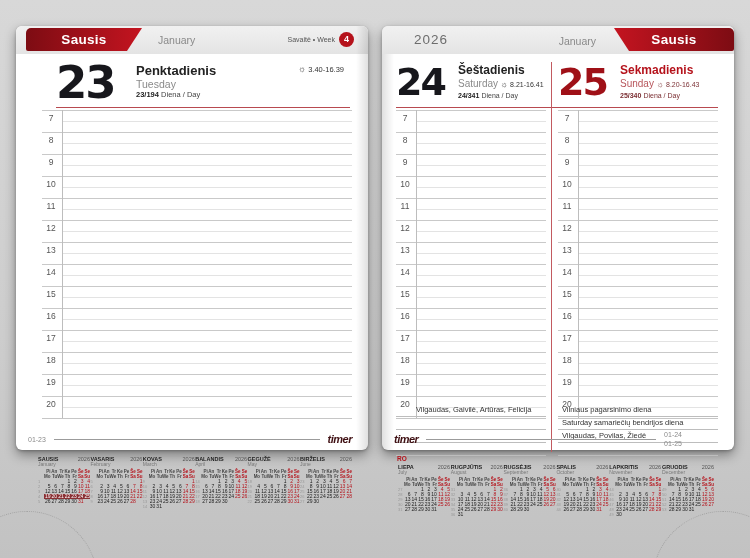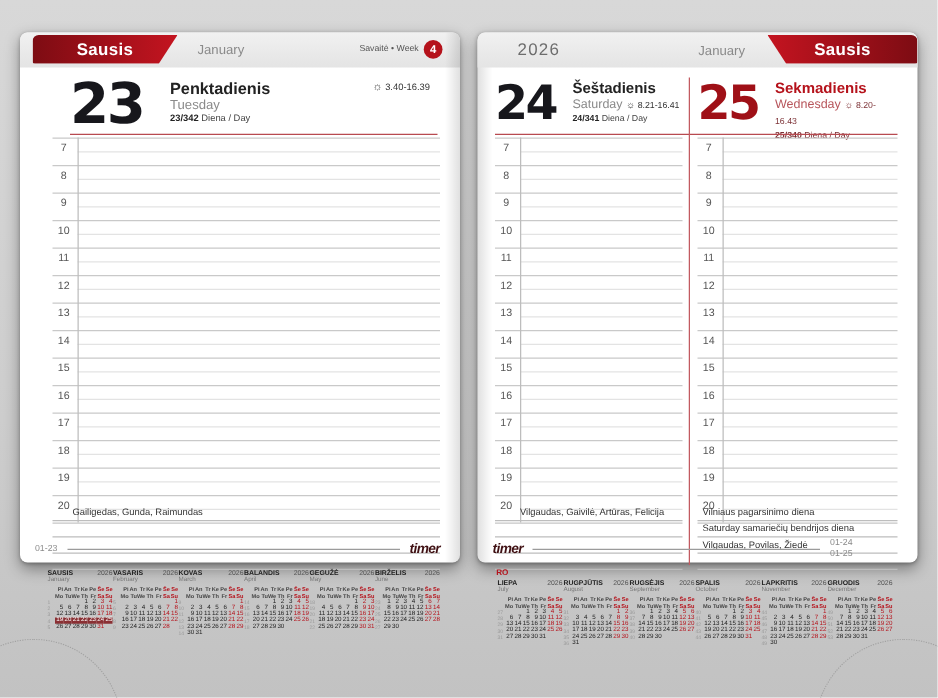--- a/index.html
+++ b/index.html
@@ -89,21 +89,21 @@
       <div class="weekwrap">
         <span class="weeklabel">Savaitė • Week</span>
         <span class="weekbadge">4</span>
       </div>
     </div>
     <div class="dayhead" style="left:40px;right:24px;top:36px;height:44px;">
       <div class="dh-num">23</div>
       <div class="dh-text" style="left:80px;top:1px;">
         <div class="dh-lt">Penktadienis</div>
         <div class="dh-en">Tuesday</div>
-        <div class="dh-ratio"><b>23/342</b> <span>Diena / Day</span></div>
+        <div class="dh-ratio"><b>23/194</b> <span>Diena / Day</span></div>
       </div>
       <div class="dh-sun"><span class="sun-icon">☼</span> <span>3.40-16.39</span></div>
     </div>
     <div class="redline" style="left:40px;right:18px;top:81px;"></div>
     <div class="hgrid" id="hgrid-left" style="left:26px;right:16px;top:84px;">
         <div class="hrow">
           <span class="hnum">7</span>
           <div class="half"></div>
         </div>
         <div class="hrow">
@@ -151,26 +151,20 @@
           <div class="half"></div>
         </div>
         <div class="hrow">
           <span class="hnum">19</span>
           <div class="half"></div>
         </div>
         <div class="hrow">
           <span class="hnum">20</span>
           <div class="half"></div>
         </div>
-      </div>
-    <div class="names" id="names-left" style="left:26px;right:16px;top:378px;">
-        <div class="nrow" style="padding-left: 16px;">Gailigedas, Gunda, Raimundas</div>
-        <div class="nrow" style="padding-left: 16px;"></div>
-        <div class="nrow" style="padding-left: 16px;"></div>
-        <div class="nrow" style="padding-left: 16px;"></div>
       </div>
     <div class="mcstrip" id="mc-left" style="left:22px;right:16px;top:430px;">
         <div class="mc">
           <div class="mc-h">
             <span class="lt">SAUSIS</span>
             <span class="yr">2026</span>
           </div>
           <div class="mc-en">January</div>
           <div class="mc-row">
             <span class="mc-wk"></span>
@@ -660,21 +654,21 @@
         <div class="dh-lt" style="font-size:12px;">Šeštadienis</div>
         <div class="dh-en" style="font-size:10px;"><span>Saturday</span> <span style="font-size:7px;color:#333;"><span class="sun-icon" style="font-size:8px;">☼</span> <span>8.21-16.41</span></span></div>
         <div class="dh-ratio" style="font-size:7px;"><b>24/341</b> <span>Diena / Day</span></div>
       </div>
     </div>
 
     <div class="dayhead" style="left:176px;width:160px;top:36px;height:44px;">
       <div class="dh-num red" style="font-size:38px;top:-2px;">25</div>
       <div class="dh-text" style="left:62px;top:1px;">
         <div class="dh-lt red" style="font-size:12px;">Sekmadienis</div>
-        <div class="dh-en red" style="font-size:10px;"><span>Wednesday</span> <span style="font-size:7px;color:#7d3337;"><span class="sun-icon" style="font-size:8px;color:#7d3337;">☼</span> <span>8.20-16.43</span></span></div>
+        <div class="dh-en red" style="font-size:10px;"><span>Sunday</span> <span style="font-size:7px;color:#7d3337;"><span class="sun-icon" style="font-size:8px;color:#7d3337;">☼</span> <span>8.20-16.43</span></span></div>
         <div class="dh-ratio" style="font-size:7px;color:#7a2d31;"><b style="color:#7a2d31;">25/340</b> <span>Diena / Day</span></div>
       </div>
     </div>
     <div class="redline" style="left:14px;right:16px;top:81px;"></div>
     <div class="vred" style="left:169px;top:36px;height:390px;"></div>
     <div class="hgrid" id="hgrid-r1" style="left:14px;width:150px;top:84px;">
         <div class="hrow">
           <span class="hnum">7</span>
           <div class="half"></div>
         </div>

